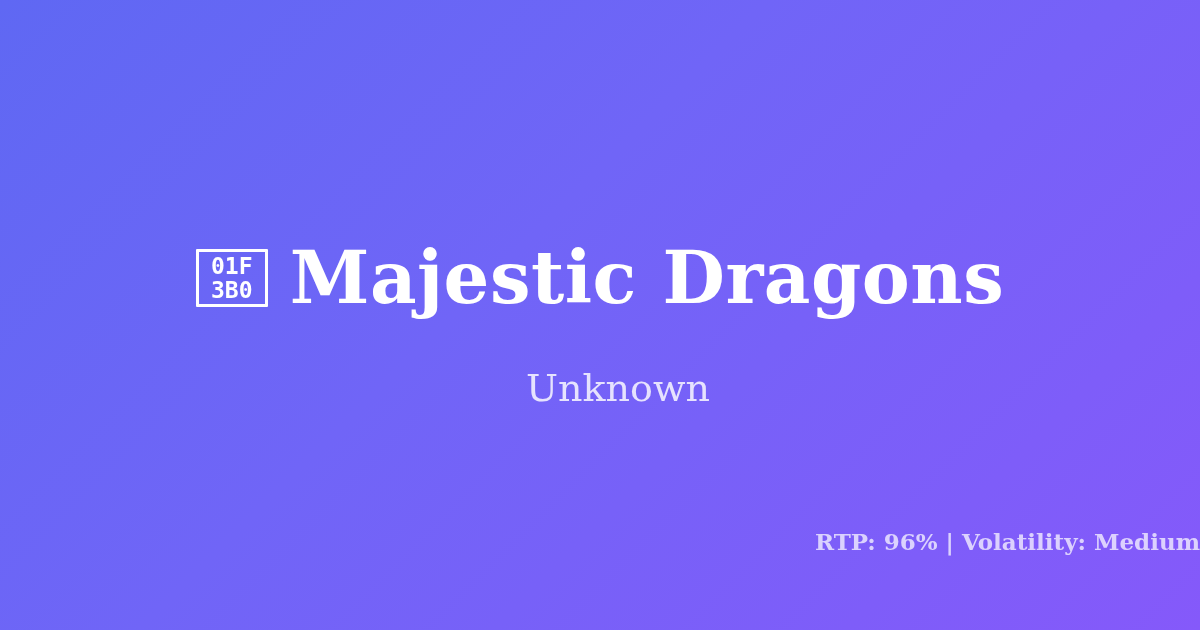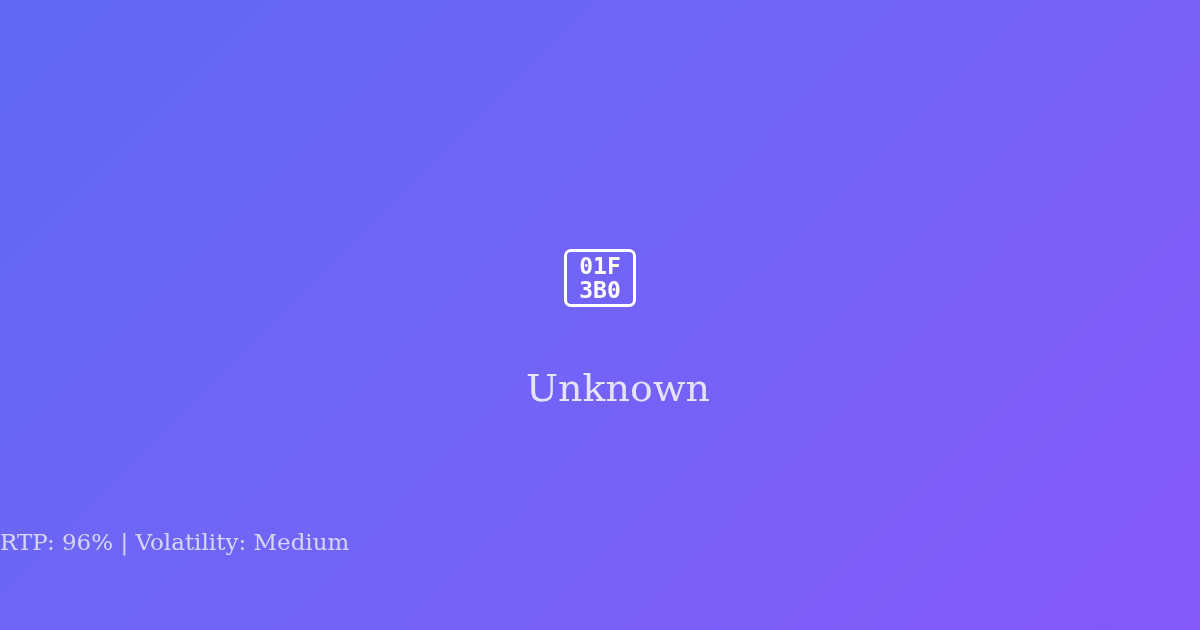--- a/index.html
+++ b/index.html
@@ -45,21 +45,21 @@
   
   .tofu-glyph {
     box-sizing: border-box;
     display: inline-flex;
     flex-direction: column;
     align-items: center;
     justify-content: center;
     width: 72px;
     height: 58px;
     border: 3px solid #ffffff;
-    border-radius: 7px;
+    border-radius: 1px;
     padding: 1px 2px;
     flex: 0 0 auto;
   }
 
   .tofu-glyph .hex-row {
     font-family: "DejaVu Sans Mono", "Liberation Mono", monospace;
     font-weight: 700;
     font-size: 23px;
     line-height: 24px;
     letter-spacing: 0px;
@@ -88,39 +88,40 @@
     line-height: 46px;
     color: rgba(255, 255, 255, 0.82);
   }
 
   
   .meta-line {
     position: absolute;
     top: 528px;
     left: 0;
     width: 1200px;
-    text-align: left;
+    text-align: right;
     font-family: "DejaVu Serif", "Liberation Serif", serif;
-    font-weight: 400;
+    font-weight: 700;
     font-size: 23px;
     line-height: 28px;
     color: rgba(255, 255, 255, 0.72);
   }
 </style>
 </head>
 <body>
 
 <div class="og-card">
 
   <div class="title-row">
 
     <span class="tofu-glyph">
       <span class="hex-row">01F</span>
       <span class="hex-row">3B0</span>
     </span>
 
+    <h1 class="game-title">Majestic Dragons</h1>
   </div>
 
   <div class="provider-name">Unknown</div>
 
   <div class="meta-line">RTP: 96% | Volatility: Medium</div>
 
 </div>
 
 </body></html>

